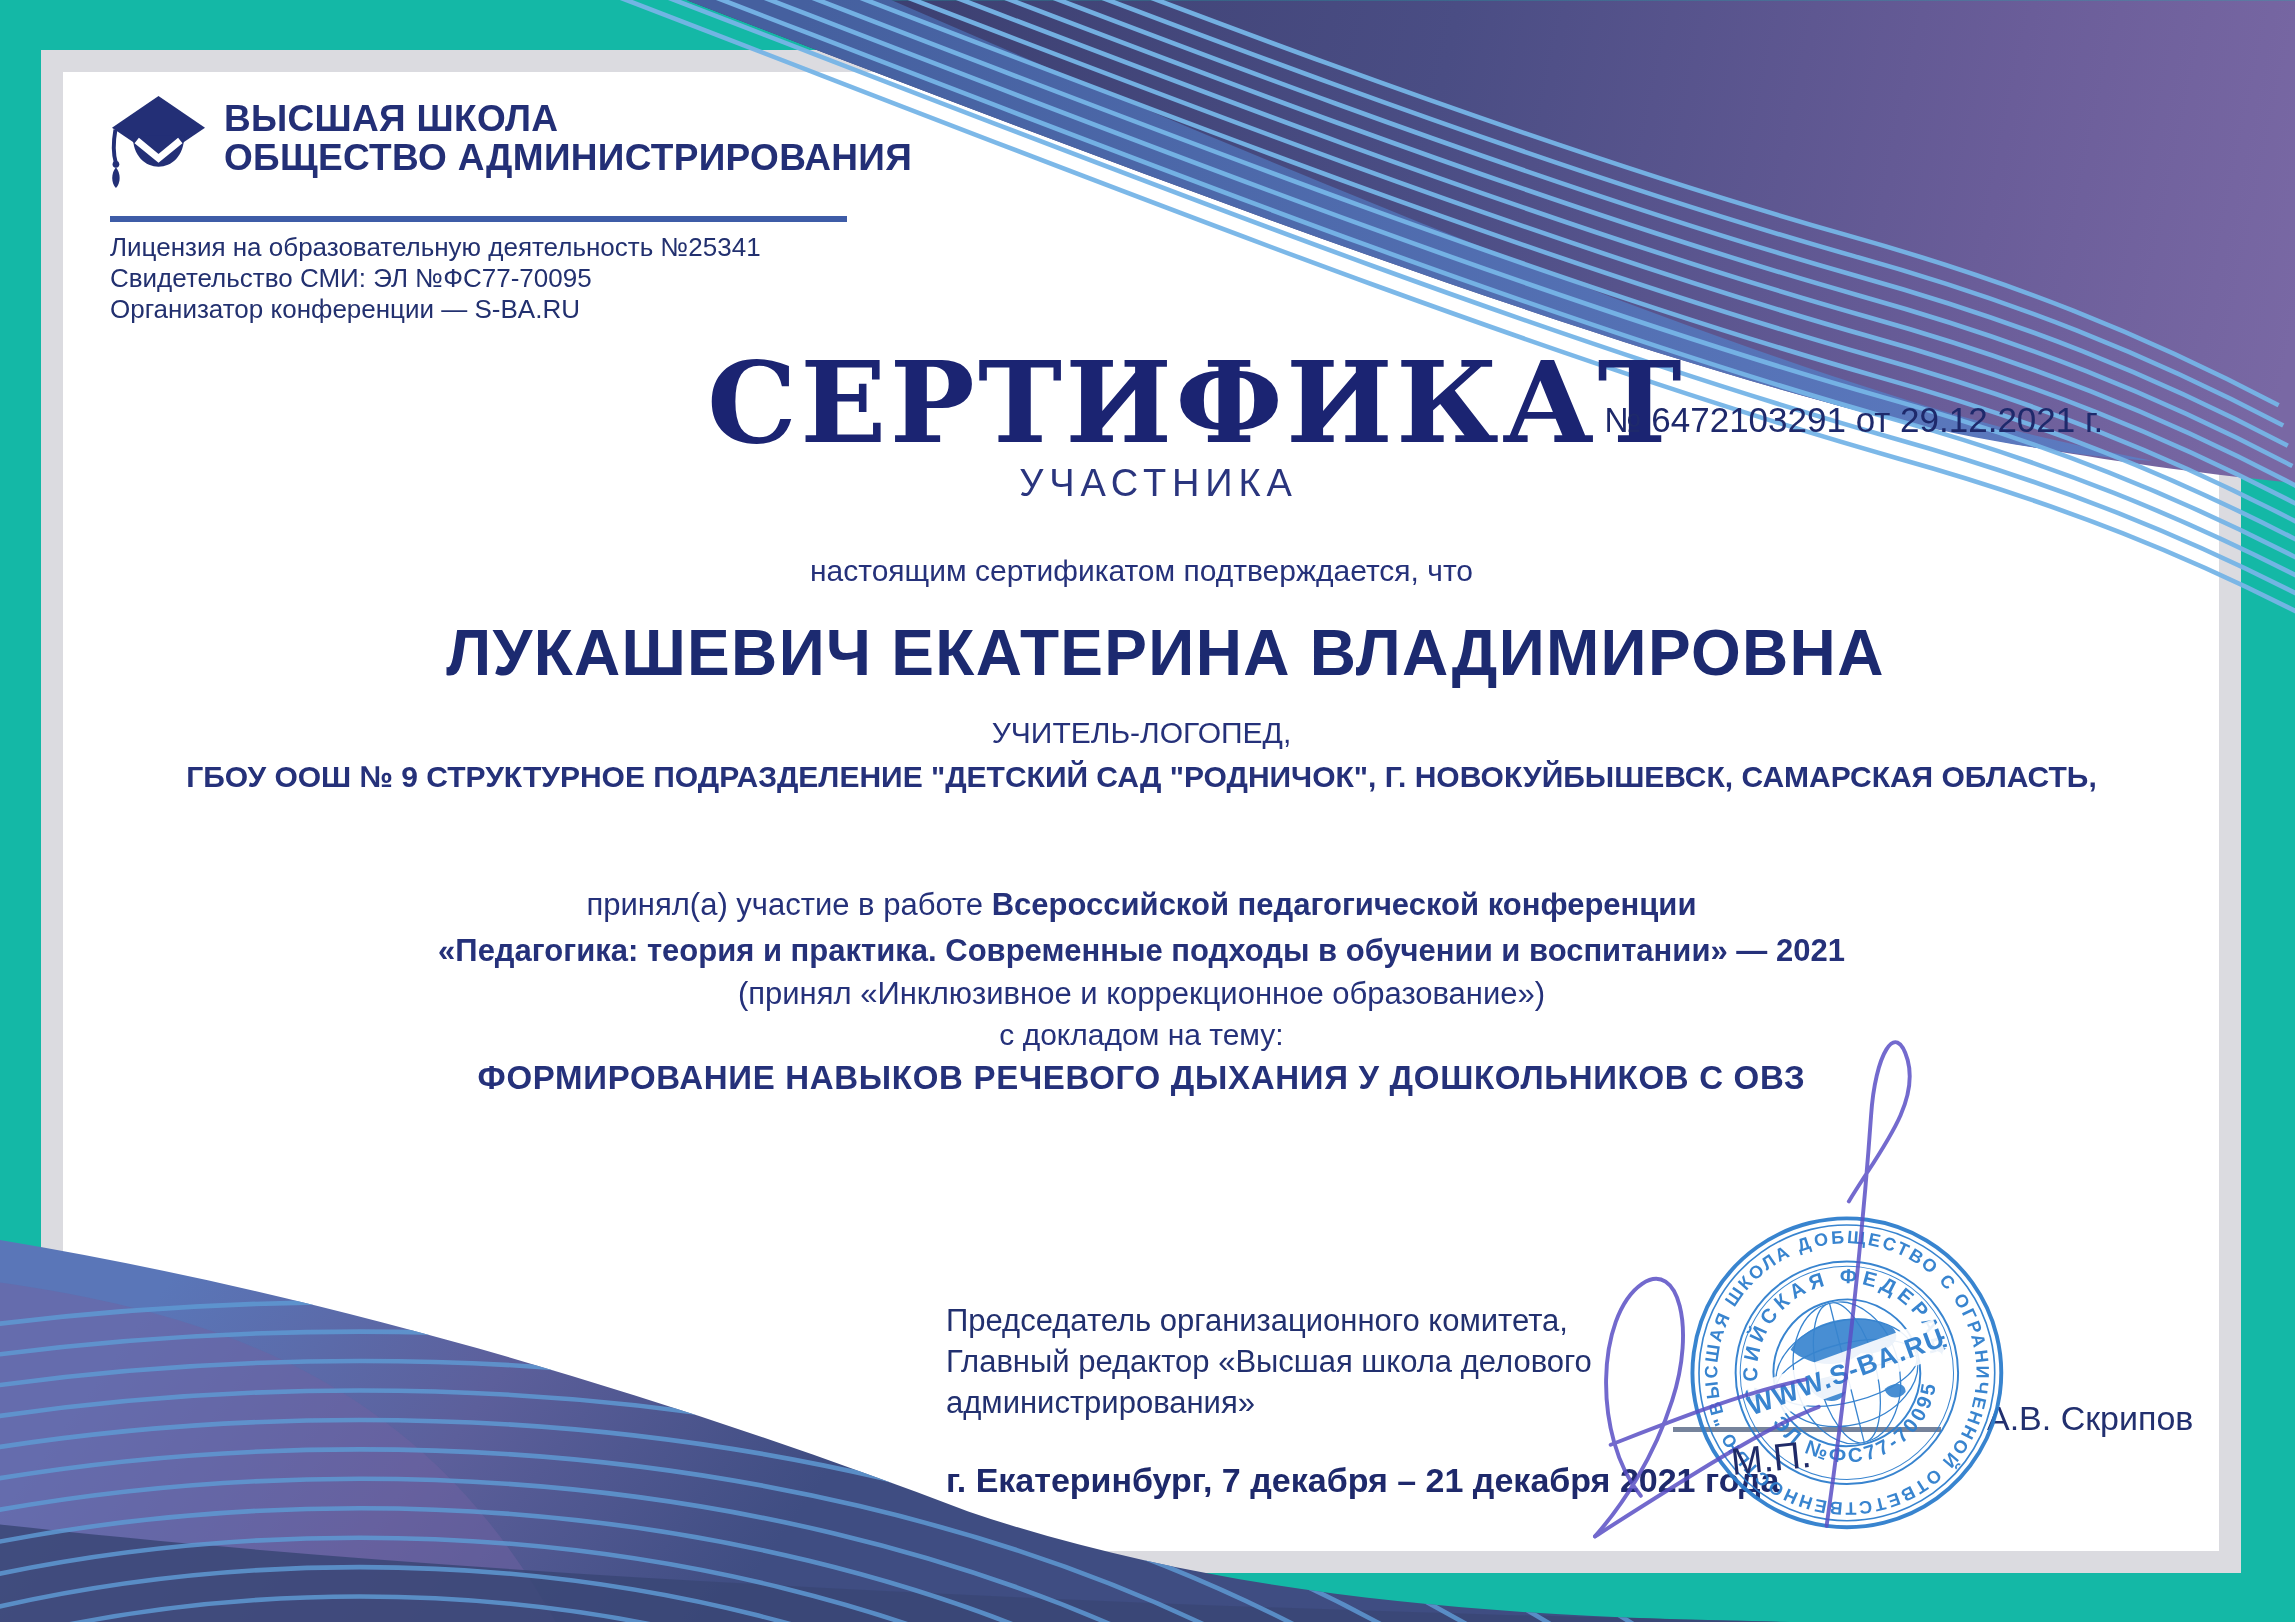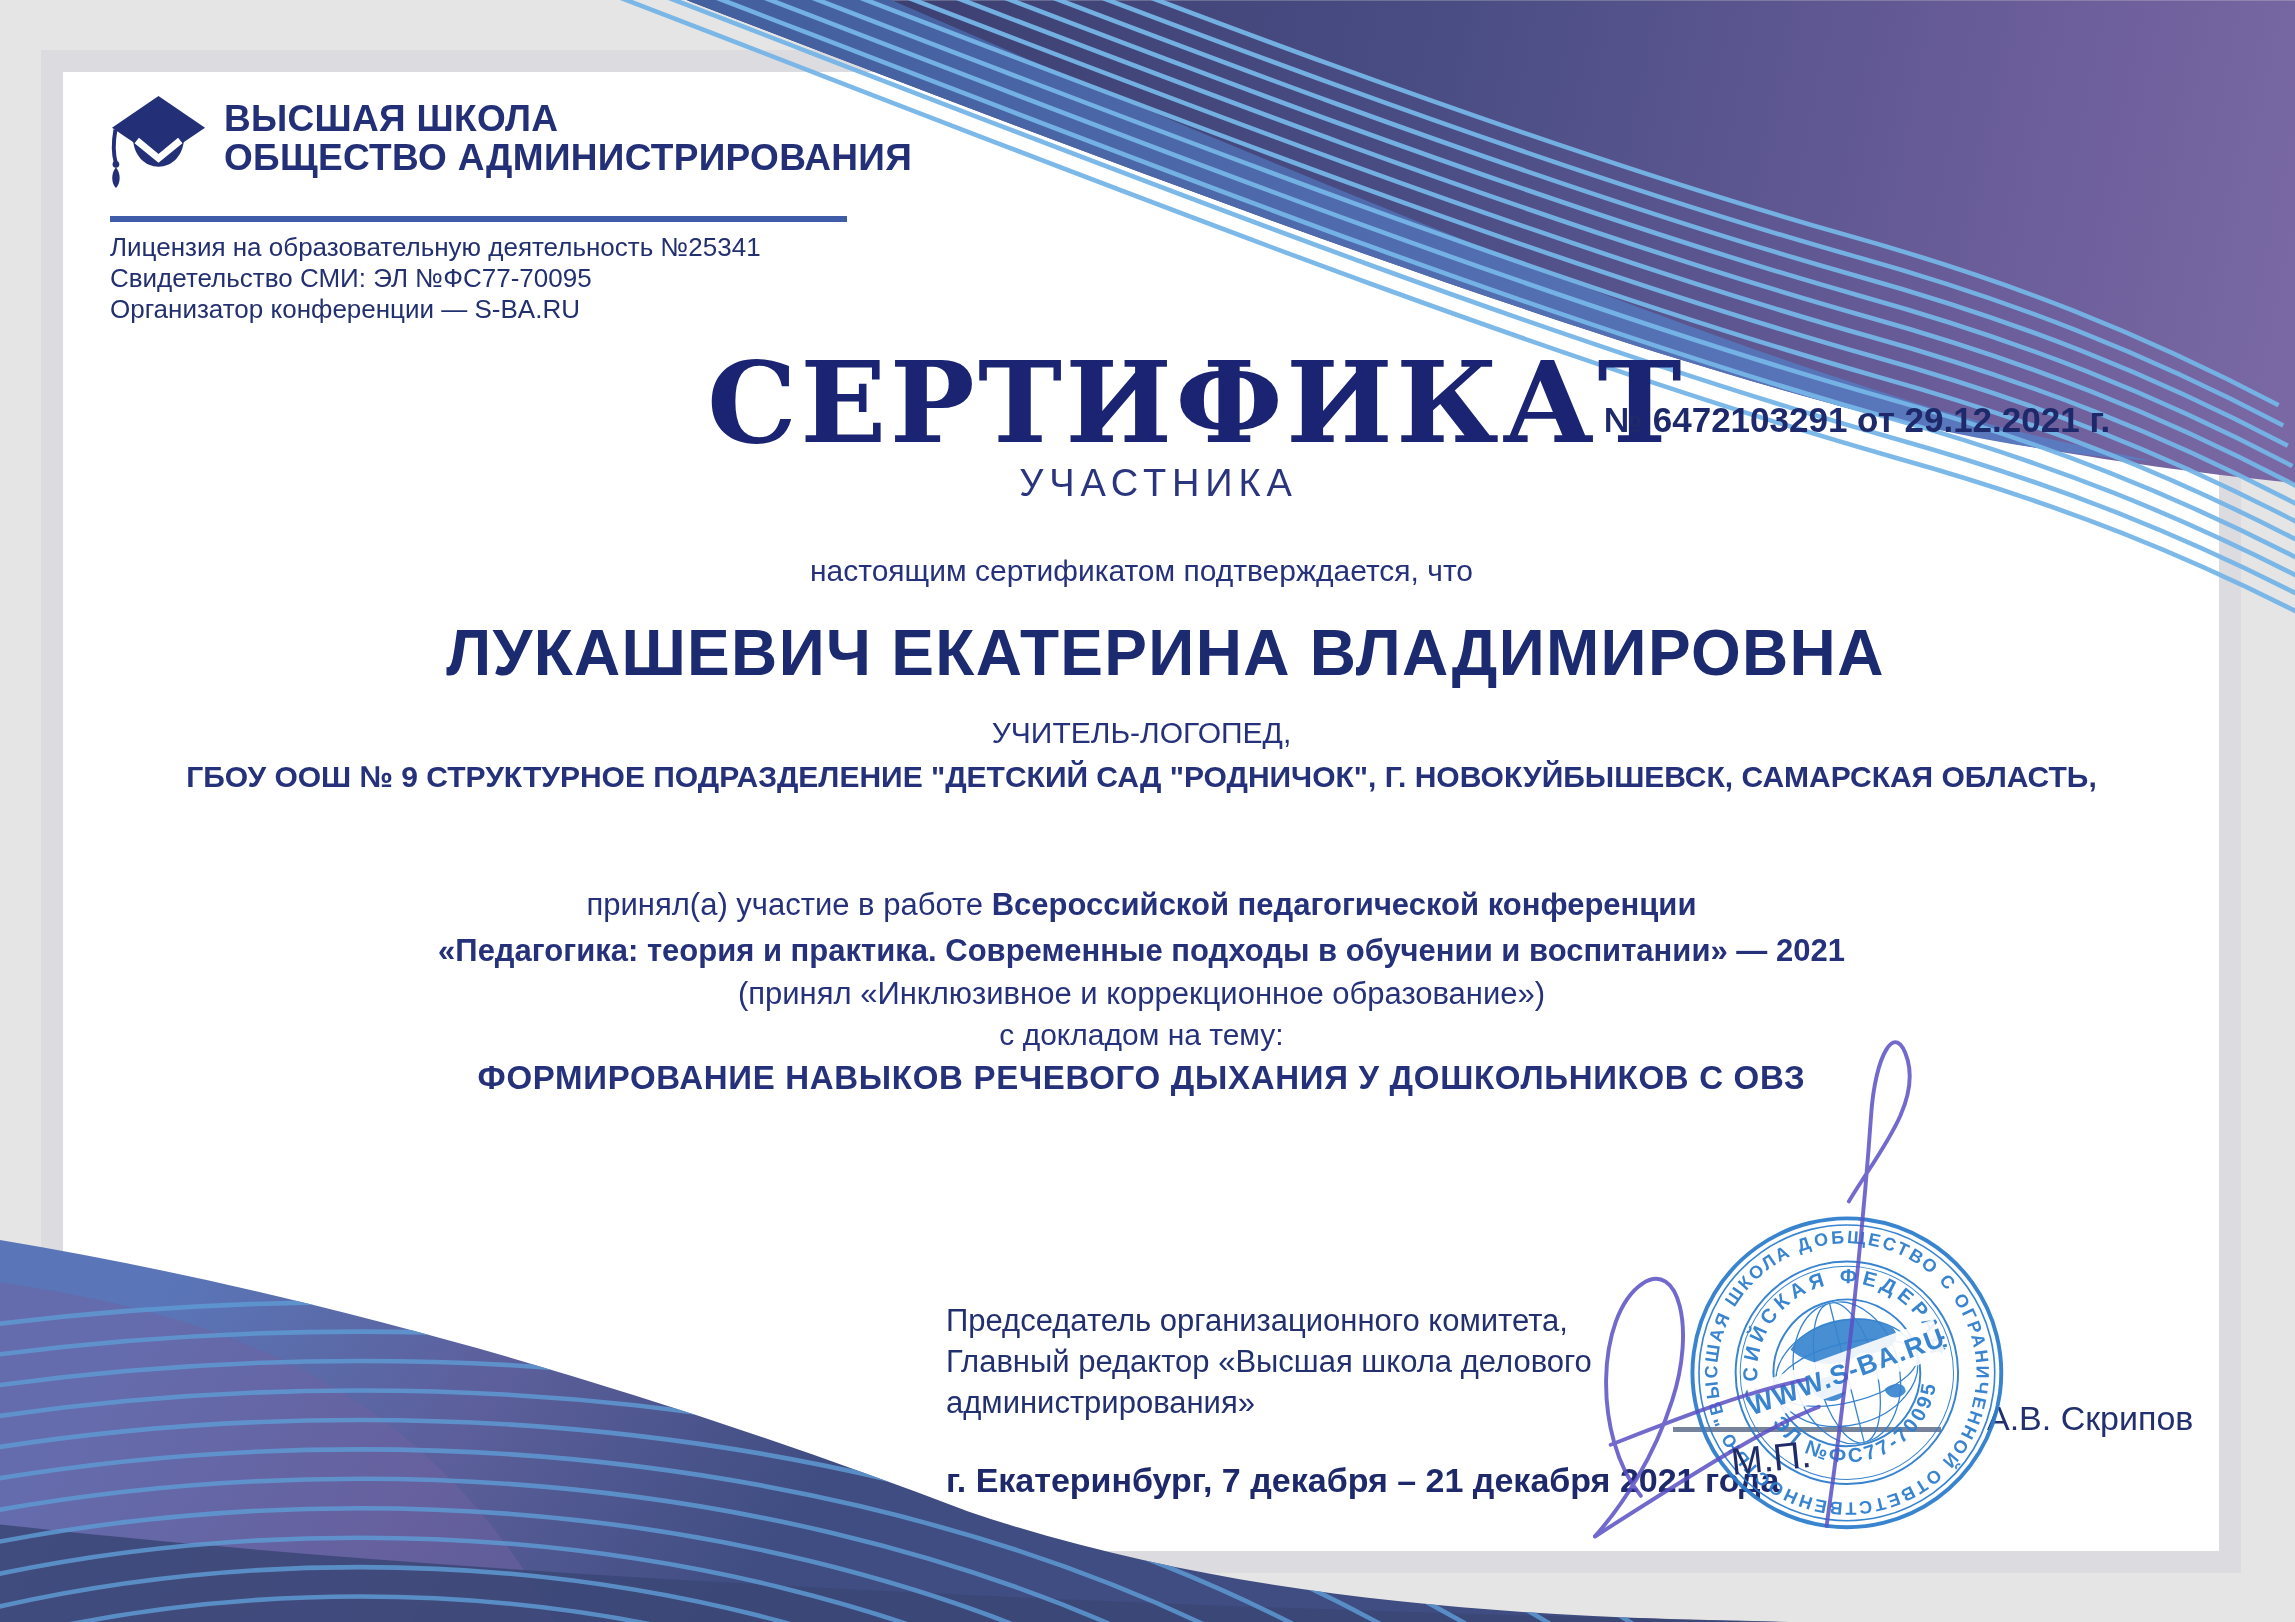--- a/index.html
+++ b/index.html
@@ -1,31 +1,31 @@
 <!DOCTYPE html>
 <html style="font-size:10.5px"><head>
 <meta charset="utf-8">
 <style>
   html,body{margin:0;padding:0;background:#ffffff;}
-  .page{position:relative;width:2295px;height:1623px;overflow:hidden;background:#e5e5e5;
+  .page{position:relative;width:2295px;height:1623px;overflow:hidden;background:#14b8a6;
         font-family:"Liberation Sans", sans-serif;}
   .frame{position:absolute;left:41px;top:50px;right:54px;bottom:50px;
          border:22px solid #dbdbe0;background:#ffffff;z-index:1;}
   .decor{position:absolute;left:0;top:0;z-index:2;pointer-events:none;}
   .content{position:absolute;left:0;top:0;width:2295px;height:1623px;z-index:3;}
   .overlay{position:absolute;left:0;top:0;z-index:4;pointer-events:none;}
   .cap-icon{position:absolute;left:109px;top:90px;width:99px;height:103px;}
   .logo-text{position:absolute;left:224px;top:99px;font-size:37px;line-height:39px;
              font-weight:bold;color:#232f76;letter-spacing:0.3px;}
   .divider{position:absolute;left:110px;top:216px;width:737px;height:5.9px;background:#3e5ca7;}
   .license{position:absolute;left:110px;top:232px;font-size:26px;line-height:31px;color:#22306f;}
   .title-main{position:absolute;left:707px;top:346px;width:903px;text-align:center;
               font-family:"DejaVu Serif","Liberation Serif",serif;font-weight:bold;
               font-size:113px;line-height:113px;letter-spacing:3.3px;color:#1b2472;}
-  .title-num{position:absolute;left:1604px;top:400px;font-size:35px;font-weight:bold;color:#1e296b;}
+  .title-num{position:absolute;left:1604px;top:400px;font-size:35px;font-weight:normal;color:#1e296b;}
   .title-sub{position:absolute;left:707px;top:462px;width:903px;text-align:center;
              font-size:38px;letter-spacing:5.9px;color:#2a357e;}
   .cline{position:absolute;left:63px;width:2157px;text-align:center;color:#25317a;}
   .l-confirm{top:554px;font-size:30px;}
   .l-name{top:616px;font-family:Liberation Sans, sans-serif;font-weight:bold;
           font-size:64px;letter-spacing:1.3px;color:#1c2a70;padding-left:24px;}
   .l-role{top:716px;font-size:30px;}
   .l-org{top:760px;font-size:30px;font-weight:bold;text-align:center;}
   .l-part{top:887px;font-size:31px;}
   .l-part b{font-weight:bold;}

